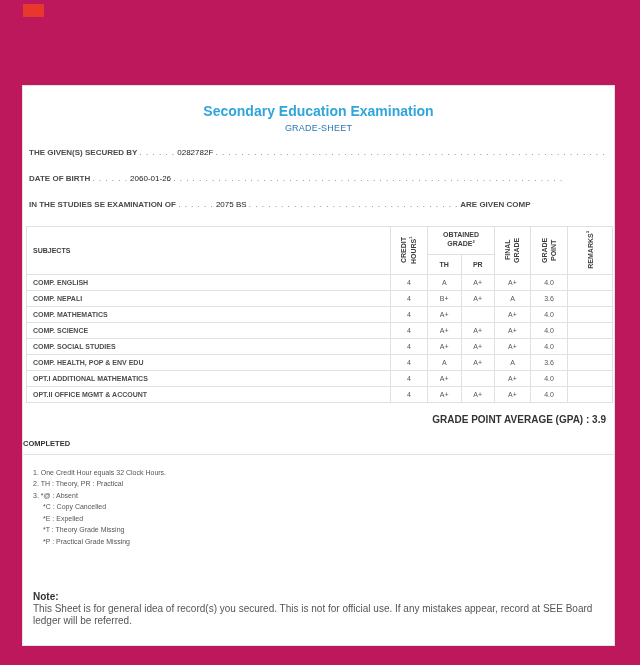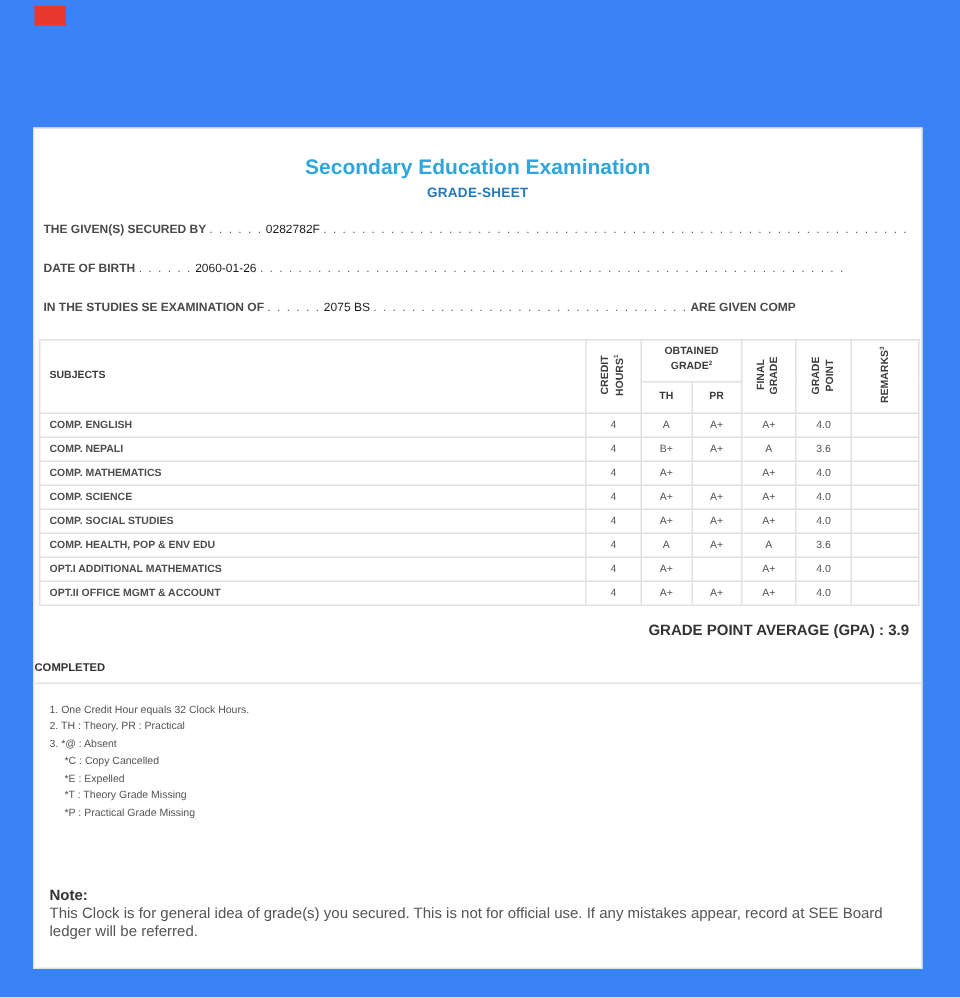--- a/index.html
+++ b/index.html
@@ -1,22 +1,22 @@
 <!DOCTYPE html>
 <html><head>
 <meta charset="utf-8">
 <style>
   html,body{margin:0;padding:0;background:#ffffff;width:640px;height:665px;
     font-family:"Liberation Sans",sans-serif;-webkit-font-smoothing:antialiased;}
-  .page{position:relative;width:640px;height:665px;background:#3b82f6;overflow:hidden;}
+  .page{position:relative;width:640px;height:665px;background:#be185d;overflow:hidden;}
   .red-marker{position:absolute;left:23px;top:4px;width:21px;height:13px;background:#e8382d;}
   .card{position:absolute;left:22px;top:85px;width:593px;height:561px;background:#fff;
     border:1px solid #e3e3e3;box-sizing:border-box;overflow:hidden;}
   .title{margin-top:17px;text-align:center;font-size:14px;font-weight:700;color:#2fa5db;line-height:1.2;}
-  .subtitle{margin-top:3px;text-align:center;font-size:9px;font-weight:700;color:#2878b5;letter-spacing:.2px;}
+  .subtitle{margin-top:3px;text-align:center;font-size:9px;font-weight:400;color:#2878b5;letter-spacing:.2px;}
   .info-block{margin:15px 6px 0 6px;}
   .info-line{font-size:8px;color:#4a4a4a;font-weight:700;white-space:nowrap;overflow:hidden;
     height:10px;line-height:10px;margin-bottom:16px;}
   .info-line .dots{color:#5a5a5a;font-weight:400;letter-spacing:1px;}
   .info-line .val{color:#1a1a1a;font-weight:400;}
   table.grades{border-collapse:collapse;width:587px;margin:15px 3px 0 3px;table-layout:fixed;}
   table.grades th,table.grades td{border:1px solid #e0e0e0;box-sizing:border-box;}
   th{font-size:7px;color:#3d3d3d;font-weight:700;}
   .th-subjects{text-align:left;padding-left:6px;width:364px;}
   .col-credit{width:37px;}.col-th{width:35px;}.col-pr{width:33px;}
@@ -183,17 +183,17 @@
       <div data-interactable="false">2. TH : Theory, PR : Practical</div>
       <div data-interactable="false">3. *@ : Absent</div>
       <div class="footnote-indent" data-interactable="false">*C : Copy Cancelled</div>
       <div class="footnote-indent" data-interactable="false">*E : Expelled</div>
       <div class="footnote-indent" data-interactable="false">*T : Theory Grade Missing</div>
       <div class="footnote-indent" data-interactable="false">*P : Practical Grade Missing</div>
     </div>
 
     <div class="note-block" data-interactable="false">
       <div class="note-label" data-interactable="false">Note:</div>
-      <div data-interactable="false">This Clock is for general idea of grade(s) you secured. This is not for official use. If any mistakes appear, record at SEE Board ledger will be referred.</div>
+      <div data-interactable="false">This Sheet is for general idea of record(s) you secured. This is not for official use. If any mistakes appear, record at SEE Board ledger will be referred.</div>
     </div>
 
   </div>
 </div>
 
 </body></html>

